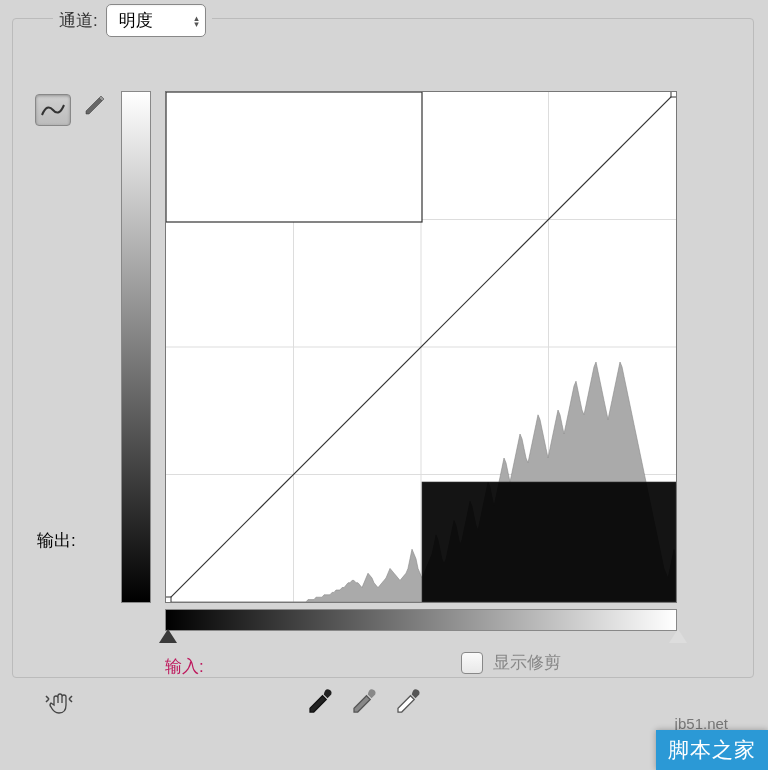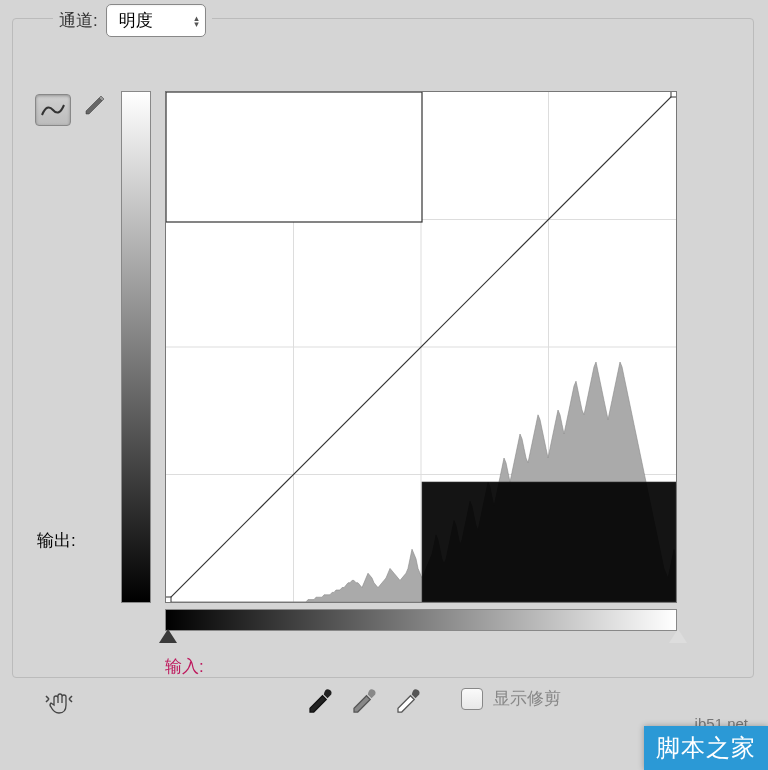--- a/index.html
+++ b/index.html
@@ -31,26 +31,26 @@
     .slider-handle::after { content:""; position:absolute; left:-9px; top:0; border-left:9px solid transparent; border-right:9px solid transparent; border-bottom:14px solid transparent; }
     
     .horiz-label { position: absolute; left: 152px; top: 636px; color: #be185d; }
     
     .bottom-row { position: absolute; left: 32px; top: 672px; width: 690px; display: flex; align-items: center; }
     .hand-btn { width: 30px; height: 28px; cursor:pointer; }
     
     .droppers { position: absolute; left: 292px; top: 668px; display: flex; gap: 14px; }
     .dropper { width: 30px; height: 30px; cursor: pointer; }
     
-    .checkbox-wrap { position: absolute; left: 448px; top: 668px; display: flex; align-items: center; gap: 10px; cursor: pointer; }
+    .checkbox-wrap { position: absolute; left: 448px; top: 632px; display: flex; align-items: center; gap: 10px; cursor: pointer; }
     .cbox { width: 22px; height: 22px; border: 1px solid #888; border-radius: 4px; background: linear-gradient(#fafafa,#e8e8e8); }
     .cbox-label { color: #888; }
     
-    .watermark { position: absolute; right: 0; bottom: 0; background: #2b99d6; color: #fff; padding: 6px 12px; font-size: 24px; letter-spacing: 1px; box-shadow: 0 0 6px rgba(0,0,0,0.3);}
-    .wm-sub { position: absolute; right: 20px; bottom: 38px; color: #777; font-size: 15px; }
+    .watermark { position: absolute; right: 0; bottom: 0; background: #2b99d6; color: #fff; padding: 6px 12px; font-size: 21px; letter-spacing: 1px; box-shadow: 0 0 6px rgba(0,0,0,0.3);}
+    .wm-sub { position: absolute; right: 40px; bottom: 38px; color: #777; font-size: 15px; }
   </style>
 </head>
 <body>
 
 <div class="panel">
 
   <div class="channel-row">
     <span class="channel-label">通道:</span>
     <div class="channel-select">
       <span>明度</span>

